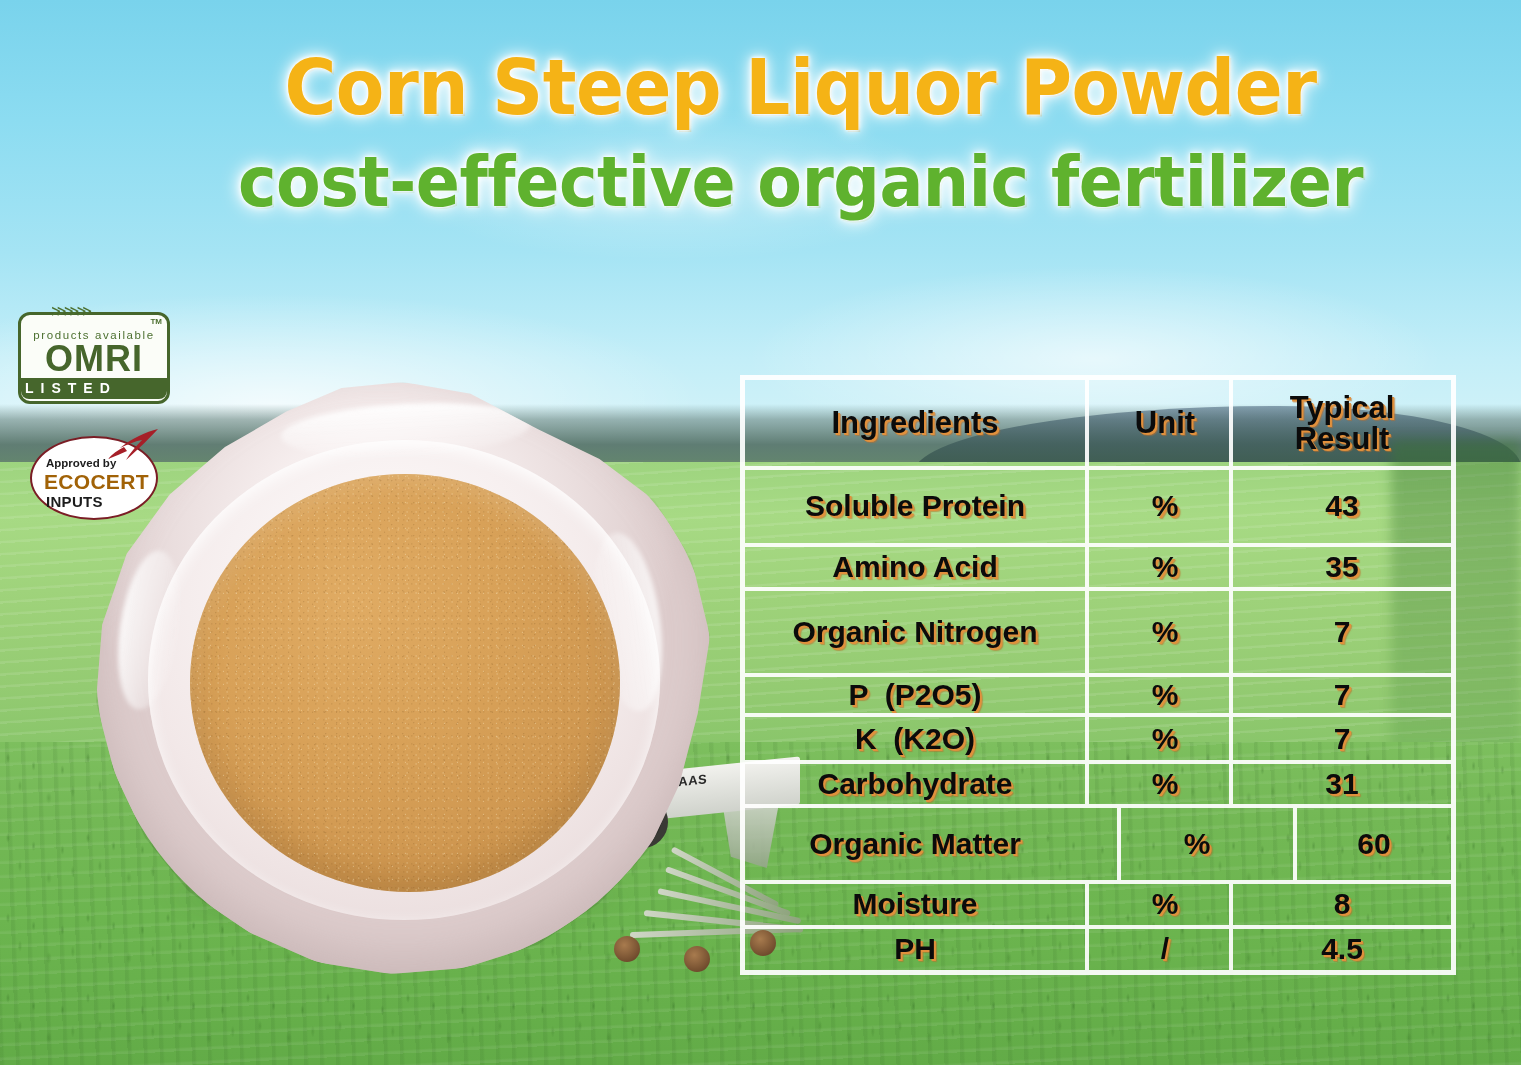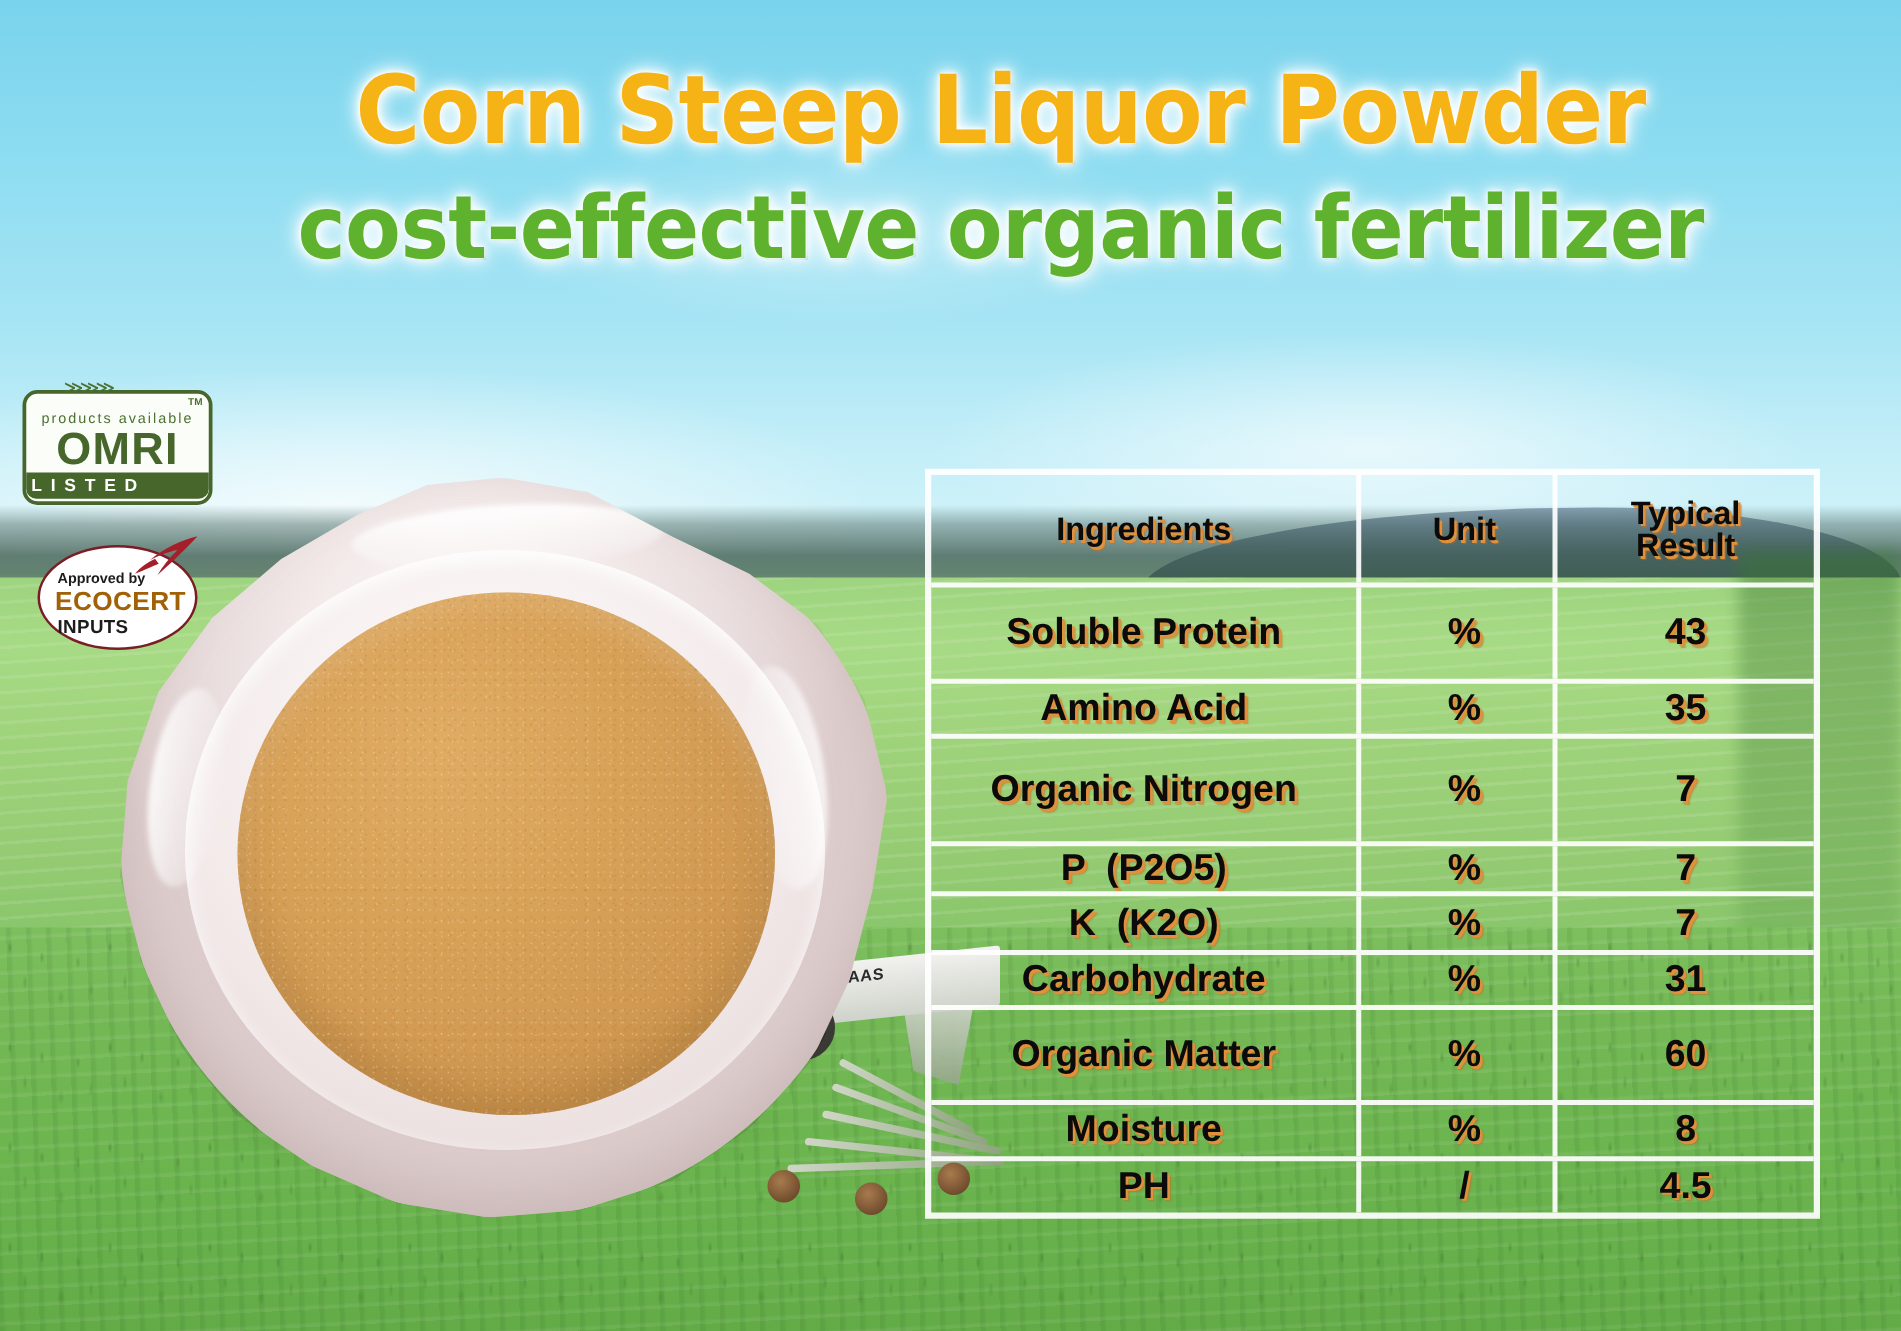--- a/index.html
+++ b/index.html
@@ -238,33 +238,33 @@
   }
   .spec-row { display: flex; width: 100%; }
   .spec-row + .spec-row { border-top: 4px solid rgba(255,255,255,.92); }
   .spec-cell {
     display: flex; align-items: center; justify-content: center;
     font-size: 30px; font-weight: bold; color: #0b0b0b;
     text-shadow: 2px 2px 0 #e1903c, 3px 3px 1px rgba(190,110,40,.55);
     padding: 0 4px; text-align: center; white-space: pre;
   }
   .c-ing { width: 340px; }
-  .c-unit { width: 157px; border-left: 4px solid rgba(255,255,255,.92); padding-left: 16px; }
+  .c-unit { width: 144px; border-left: 4px solid rgba(255,255,255,.92); padding-left: 16px; }
   .c-res  { flex: 1; border-left: 4px solid rgba(255,255,255,.92); }
-  .head .spec-cell { font-size: 26px; line-height: 1.0; }
+  .head .spec-cell { font-size: 31px; line-height: 1.0; }
   .head .c-res { flex-direction: column; }
 
   .r-h  { height: 87px; }
   .r-0  { height: 78px; }
   .r-1  { height: 45px; }
   .r-2  { height: 87px; }
   .r-3  { height: 41px; }
   .r-4  { height: 47px; }
   .r-5  { height: 45px; }
-  .r-6  { height: 77px; }
+  .r-6  { height: 77px; gap: 32px; }
   .r-7  { height: 45px; }
   .r-8  { height: 46px; }
 </style>
 </head>
 <body>
 
 <div id="poster">
 
   <div class="bg-sky"></div>
   <div class="bg-hills"></div>

